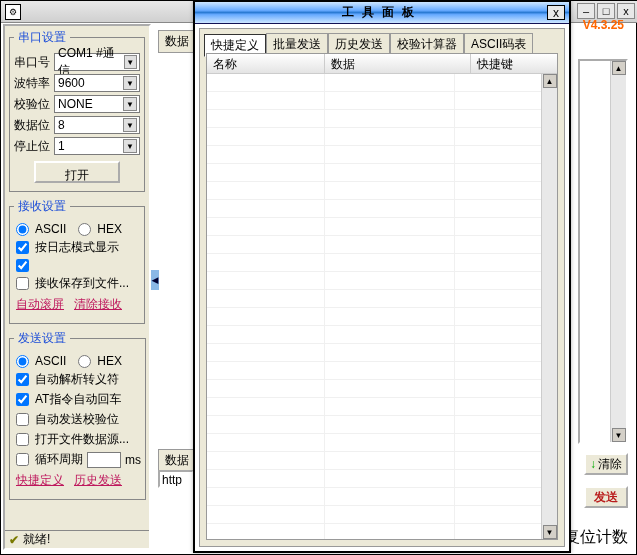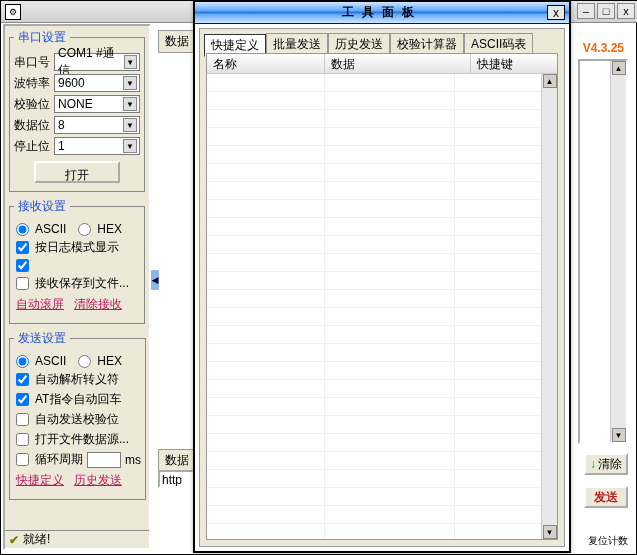--- a/index.html
+++ b/index.html
@@ -4,21 +4,21 @@
 <style>
 * { box-sizing: border-box; margin: 0; padding: 0; font-family: "SimSun", "宋体", sans-serif; font-size: 12px; }
 body { background: #d4d0c8; width: 637px; height: 555px; overflow: hidden; position: relative; }
 
 
 .main-win { position: absolute; left: 0; top: 0; width: 637px; height: 555px; background: #ffffff; border: 1px solid #000; }
 .main-titlebar { position: absolute; left: 0; top: 0; width: 637px; height: 22px; background: linear-gradient(to bottom, #e8e8e8, #d0d0d0); border-bottom: 1px solid #888; }
 .main-titlebar .icon { position: absolute; left: 4px; top: 3px; width: 16px; height: 16px; background: #fff; border: 1px solid #000; display:flex; align-items:center; justify-content:center; font-size:9px;}
 .main-titlebar .win-btns { position: absolute; right: 3px; top: 2px; display: flex; gap: 2px; }
 .win-btn { width: 18px; height: 16px; background: #e8e8e8; border: 1px solid #888; display: flex; align-items: center; justify-content: center; font-size: 11px; font-family: Arial; cursor: pointer; }
-.version { position: absolute; right: 12px; top: 40px; color: #ff6600; font-weight: bold; font-family: Arial; }
+.version { position: absolute; right: 12px; top: 17px; color: #ff6600; font-weight: bold; font-family: Arial; }
 
 .left-panel { position: absolute; left: 3px; top: 24px; width: 148px; height: 526px; background: #ece9d8; border: 2px inset #fff; }
 fieldset { border: 1px solid #888; margin: 3px 4px 6px 4px; padding: 4px 4px 6px 4px; }
 legend { padding: 0 4px; color: #1d4ed8; margin-top: 11px; }
 .row { display: flex; align-items: center; margin: 3px 0; }
 .row label { width: 40px; }
 .sel { flex: 1; height: 18px; border: 1px solid #7b7b7b; background: #fff; font-size: 12px; display:flex; align-items:center; justify-content:space-between; padding: 0 2px 0 3px; }
 .sel .arrow { width: 14px; height: 14px; background: #e0e0e0; border: 1px solid #888; display:flex; align-items:center; justify-content:center; font-size:8px;}
 .btn-open { display: block; margin: 6px auto 2px auto; width: 86px; height: 22px; background: #ece9d8; border: 2px outset #fff; cursor: pointer; display:flex; align-items:center; justify-content:center; gap:6px;flex-direction:column;}
 .btn-open .dot { width: 10px; height: 10px; border-radius: 50%; background: #000; }
@@ -35,21 +35,21 @@
 .statusbar .stat-icon { color: #7a7a00; font-weight: bold;}
 .mid-tab { position: absolute; left: 158px; top: 30px; background: #ece9d8; border: 1px solid #999; padding: 2px 6px; font-size: 12px;}
 .mid-tab2 { top: 449px; }
 .http-box { position: absolute; left: 158px; top: 470px; width: 36px; height: 18px; border: 2px inset #fff; background: #fff; padding: 1px 2px; overflow:hidden;}
 
 
 .right-btn { position: absolute; right: 8px; width: 44px; height: 22px; border: 2px outset #fff; background: #ece9d8; display:flex; align-items:center; justify-content:center; cursor:pointer;}
 .right-btn.clear { top: 452px; color: #000; }
 .right-btn.clear::before { content:"↓"; color:#0a0; margin-right:2px;}
 .right-btn.send { top: 485px; color: #b91c1c; font-weight: bold; }
-.right-text { position: absolute; right: 8px; bottom: 6px; font-size: 10px; }
+.right-text { position: absolute; right: 8px; bottom: 6px; font-size: 16px; }
 
 .right-scroll-area { position: absolute; right: 8px; top: 58px; width: 50px; height: 385px; background: #fff; border: 2px inset #fff;}
 .scroll-v { position: absolute; right: 0; top:0; width: 16px; height: 100%; background: #e8e8e8; border-left:1px solid #ccc;}
 .scroll-v .thumb-btn { width: 14px; height:14px; background:#d4d0c8; border:1px solid #888; margin: 0 auto; display:flex;align-items:center;justify-content:center;font-size:8px;}
 
 
 .splitter { position: absolute; left: 151px; top: 270px; width: 8px; height: 20px; background: #8ab8e6; display:flex; align-items:center; justify-content:center; color:#003; font-size:9px; cursor:pointer;}
 
 
 .tool-win { position: absolute; left: 193px; top: 0; width: 378px; height: 553px; background: #fff; border: 2px solid #000; box-shadow: 0 0 4px rgba(0,0,0,0.3);}

